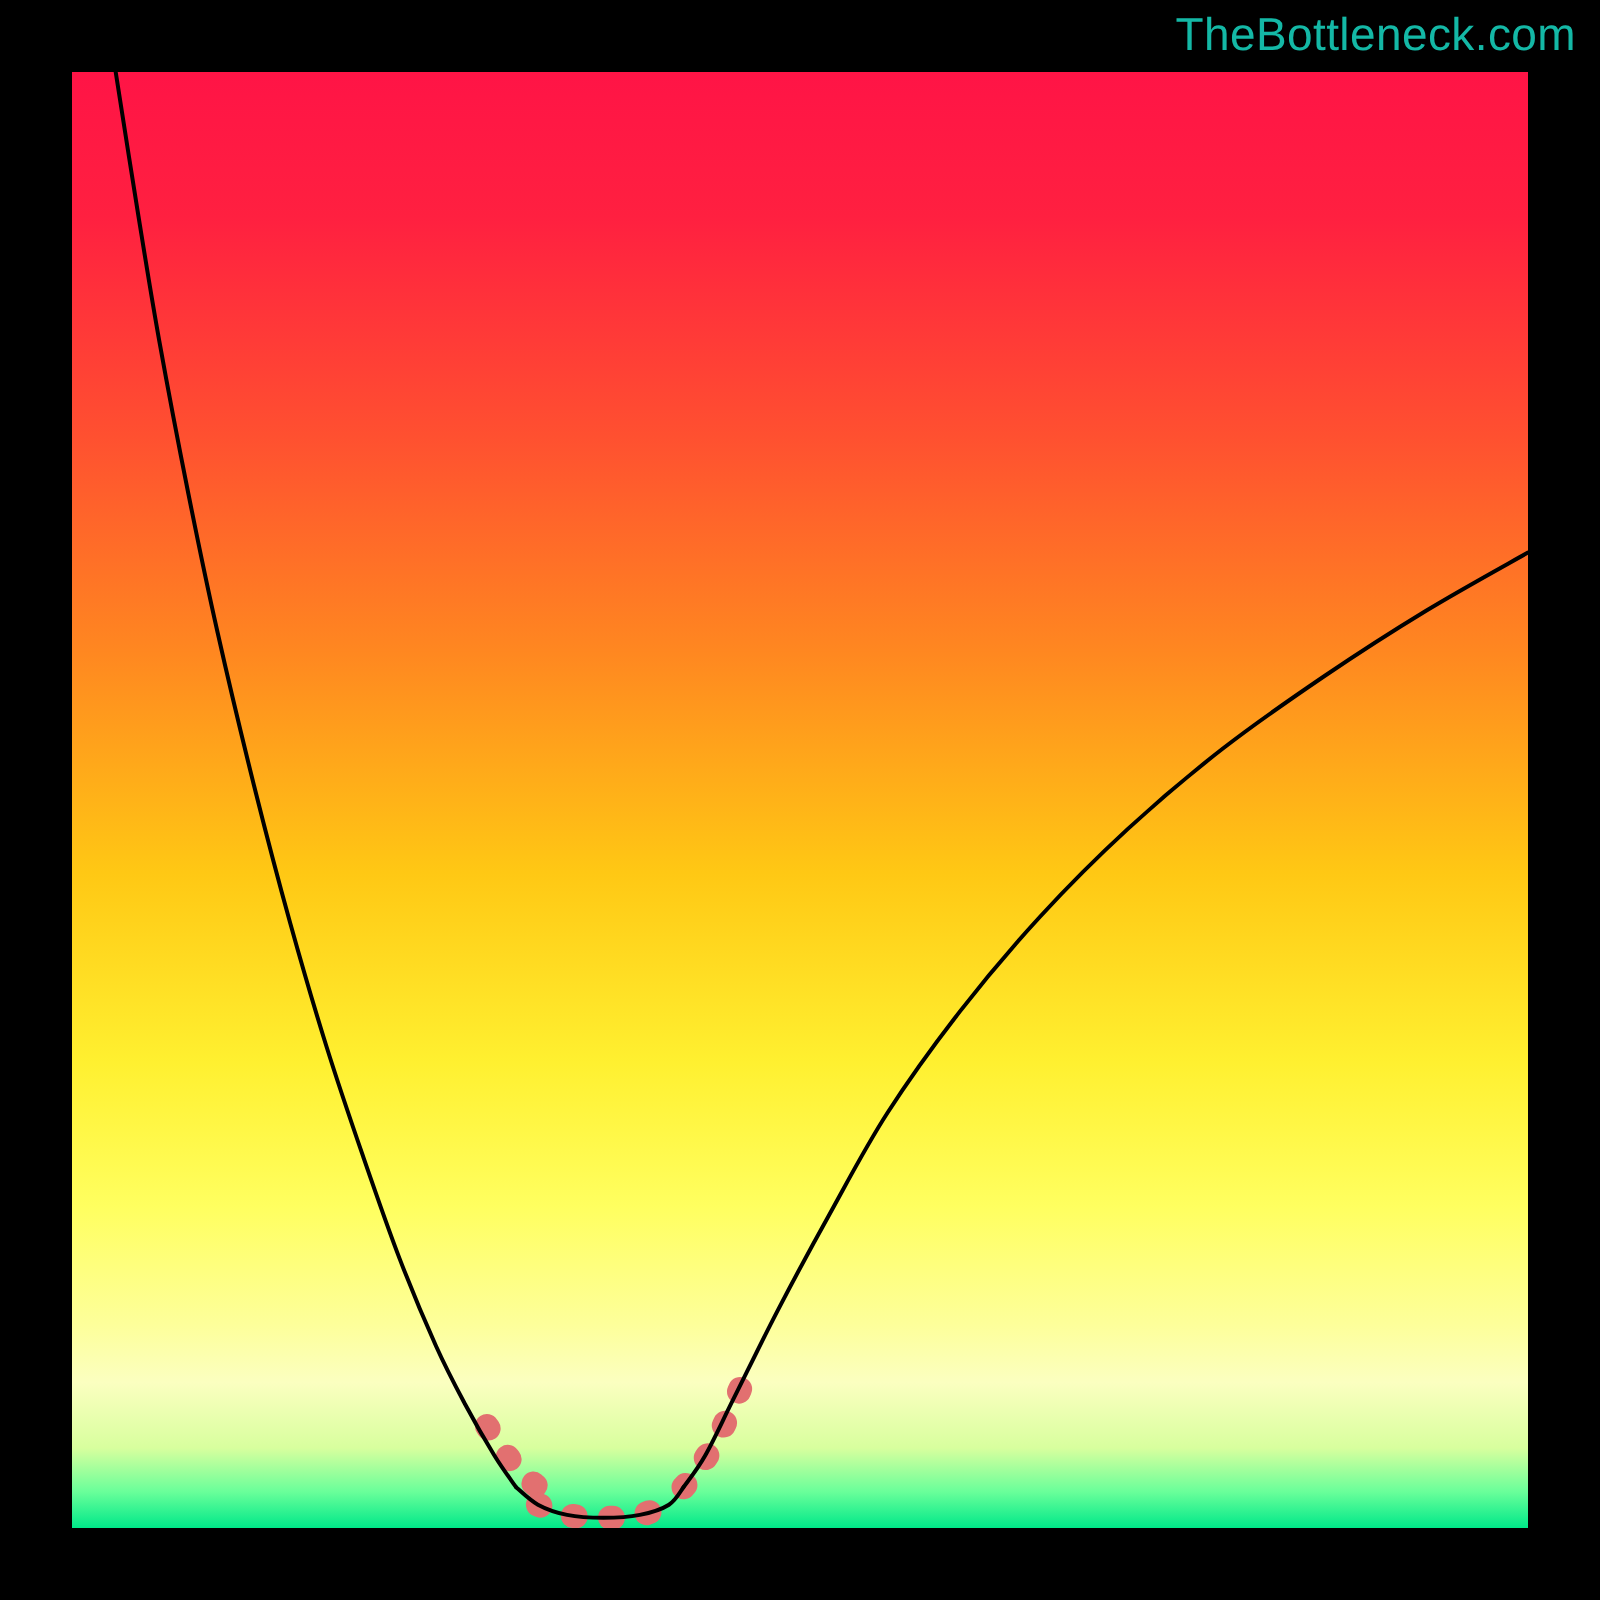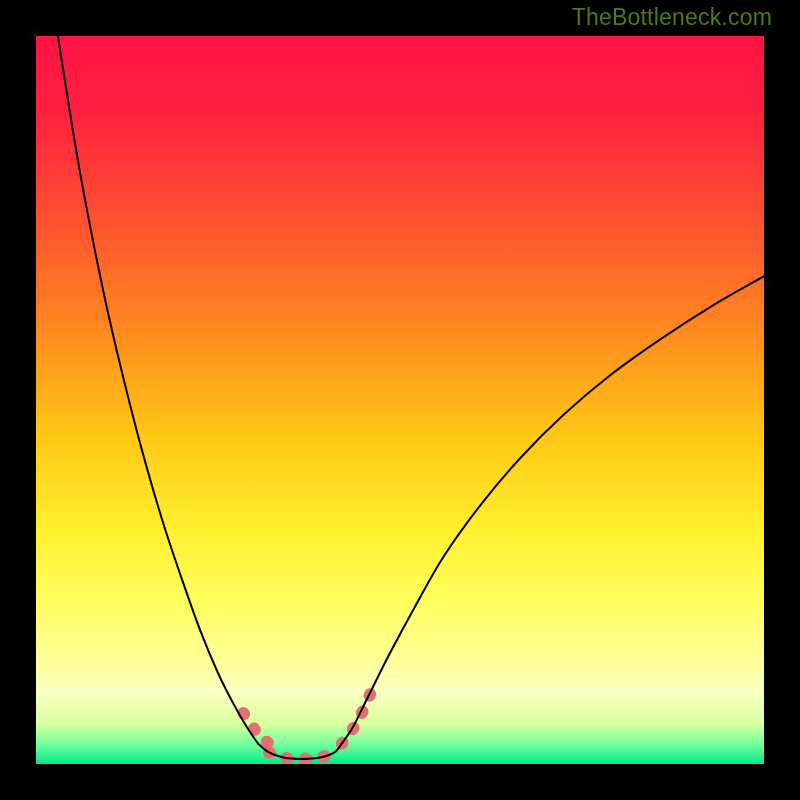--- a/index.html
+++ b/index.html
@@ -12,22 +12,22 @@
   }
   .chart-outer {
     position: relative;
     width: 800px;
     height: 800px;
     background: #000000;
   }
   .attribution {
     position: absolute;
     top: 4px;
-    right: 28px;
-    color: #4d7c0f;
+    right: 12px;
+    color: #14b8a6;
     font-family: Arial, Helvetica, sans-serif;
     font-size: 23px;
     font-weight: 500;
     letter-spacing: 0.2px;
   }
   .plot-area {
     position: absolute;
     left: 36px;
     top: 36px;
     width: 728px;

